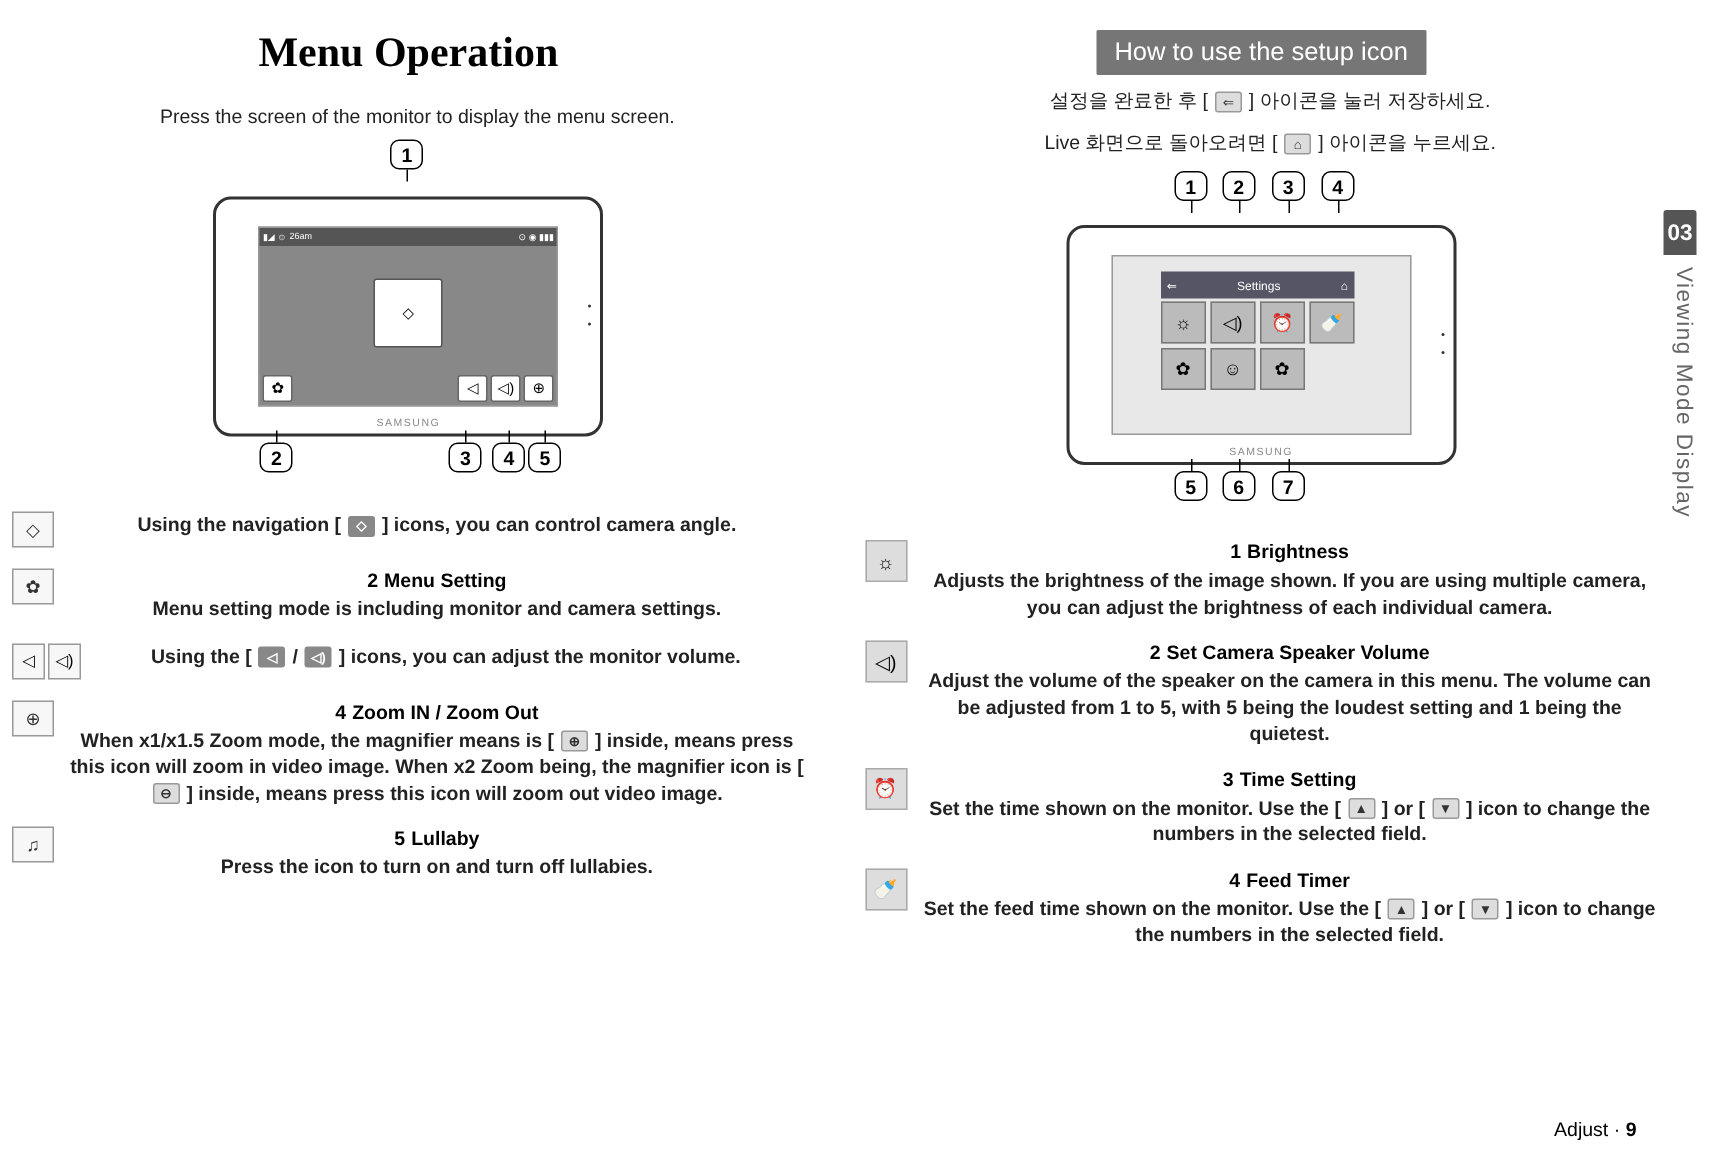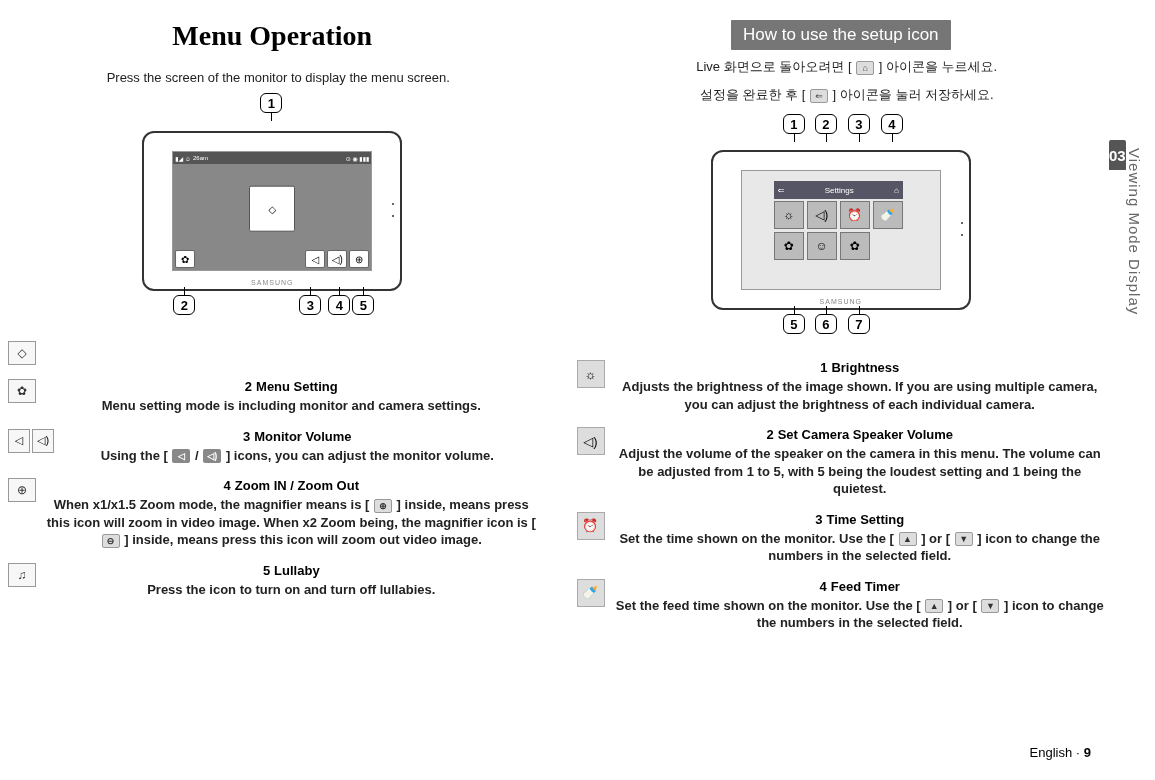--- a/index.html
+++ b/index.html
@@ -208,22 +208,22 @@
       background: #ddd;
       color: #333;
       border: 1px solid #999;
     }
     .side-tab {
       position: absolute;
       right: 24px;
       top: 140px;
       width: 22px;
       display: flex;
-      flex-direction: row;
-      align-items: flex-start;
+      flex-direction: column;
+      align-items: flex-end;
     }
     .tab-num {
       background: #555;
       color: #fff;
       width: 22px;
       height: 30px;
       display: flex;
       align-items: center;
       justify-content: center;
       font-size: 15px;
@@ -333,38 +333,40 @@
       <div class="co-line" style="left:197px; top:-8px; height:8px;"></div>
       <div class="co" style="left:186px; top:0;">4</div>
       <div class="co-line" style="left:221px; top:-8px; height:8px;"></div>
       <div class="co" style="left:210px; top:0;">5</div>
     </div>
 
     
     <div class="list-item">
       <div class="icon-box">◇</div>
       <div class="item-content">
+        <div class="item-desc">
+          <span>Using the navigation [ </span><span class="inline-icon">◇</span><span> ] icons, you can control camera angle.</span>
+        </div>
       </div>
     </div>
 
     <div class="list-item">
       <div class="icon-box">✿</div>
       <div class="item-content">
         <div class="item-title"><span class="num">2</span><span class="name">Menu Setting</span></div>
         <div class="item-desc">Menu setting mode is including monitor and camera settings.</div>
       </div>
     </div>
 
     <div class="list-item">
       <div class="icon-box-dbl">
         <div class="ib">◁</div>
         <div class="ib">◁)</div>
       </div>
       <div class="item-content">
-        <div class="item-title"><span class="num">3</span><span class="name">Monitor Volume</span></div>
         <div class="item-desc">
           <span>Using the [ </span><span class="inline-icon">◁</span><span> / </span><span class="inline-icon">◁)</span><span> ] icons, you can adjust the monitor volume.</span>
         </div>
       </div>
     </div>
 
     <div class="list-item">
       <div class="icon-box">⊕</div>
       <div class="item-content">
         <div class="item-title"><span class="num">4</span><span class="name">Zoom IN / Zoom Out</span></div>
@@ -379,24 +381,24 @@
       <div class="item-content">
         <div class="item-title"><span class="num">5</span><span class="name">Lullaby</span></div>
         <div class="item-desc">Press the icon to turn on and turn off lullabies.</div>
       </div>
     </div>
   </div>
 
   <div class="col col-right">
     <div class="section-header">How to use the setup icon</div>
     <div class="intro">
+      <span>설정을 완료한 후 [ </span><span class="inline-icon inline-icon-light">⇐</span><span> ] 아이콘을 눌러 저장하세요.</span>
+    </div>
+    <div class="intro">
       <span>Live 화면으로 돌아오려면 [ </span><span class="inline-icon inline-icon-light">⌂</span><span> ] 아이콘을 누르세요.</span>
-    </div>
-    <div class="intro">
-      <span>설정을 완료한 후 [ </span><span class="inline-icon inline-icon-light">⇐</span><span> ] 아이콘을 눌러 저장하세요.</span>
     </div>
 
     
     <div class="callout-top" style="width:260px; margin:6px auto 0 auto;">
       <div class="co" style="left:72px;">1</div>
       <div class="co" style="left:104px;">2</div>
       <div class="co" style="left:137px;">3</div>
       <div class="co" style="left:170px;">4</div>
       <div class="co-line" style="left:83px; top:20px; height:8px;"></div>
       <div class="co-line" style="left:115px; top:20px; height:8px;"></div>
@@ -473,14 +475,14 @@
     </div>
   </div>
 </div>
 
 <div class="side-tab">
   <div class="tab-num">03</div>
   <div class="tab-text">Viewing Mode Display</div>
 </div>
 
 <div class="footer">
-  <span>English</span> · <span class="pnum">9</span>
+  <span>Adjust</span> · <span class="pnum">9</span>
 </div>
 
 </body></html>

